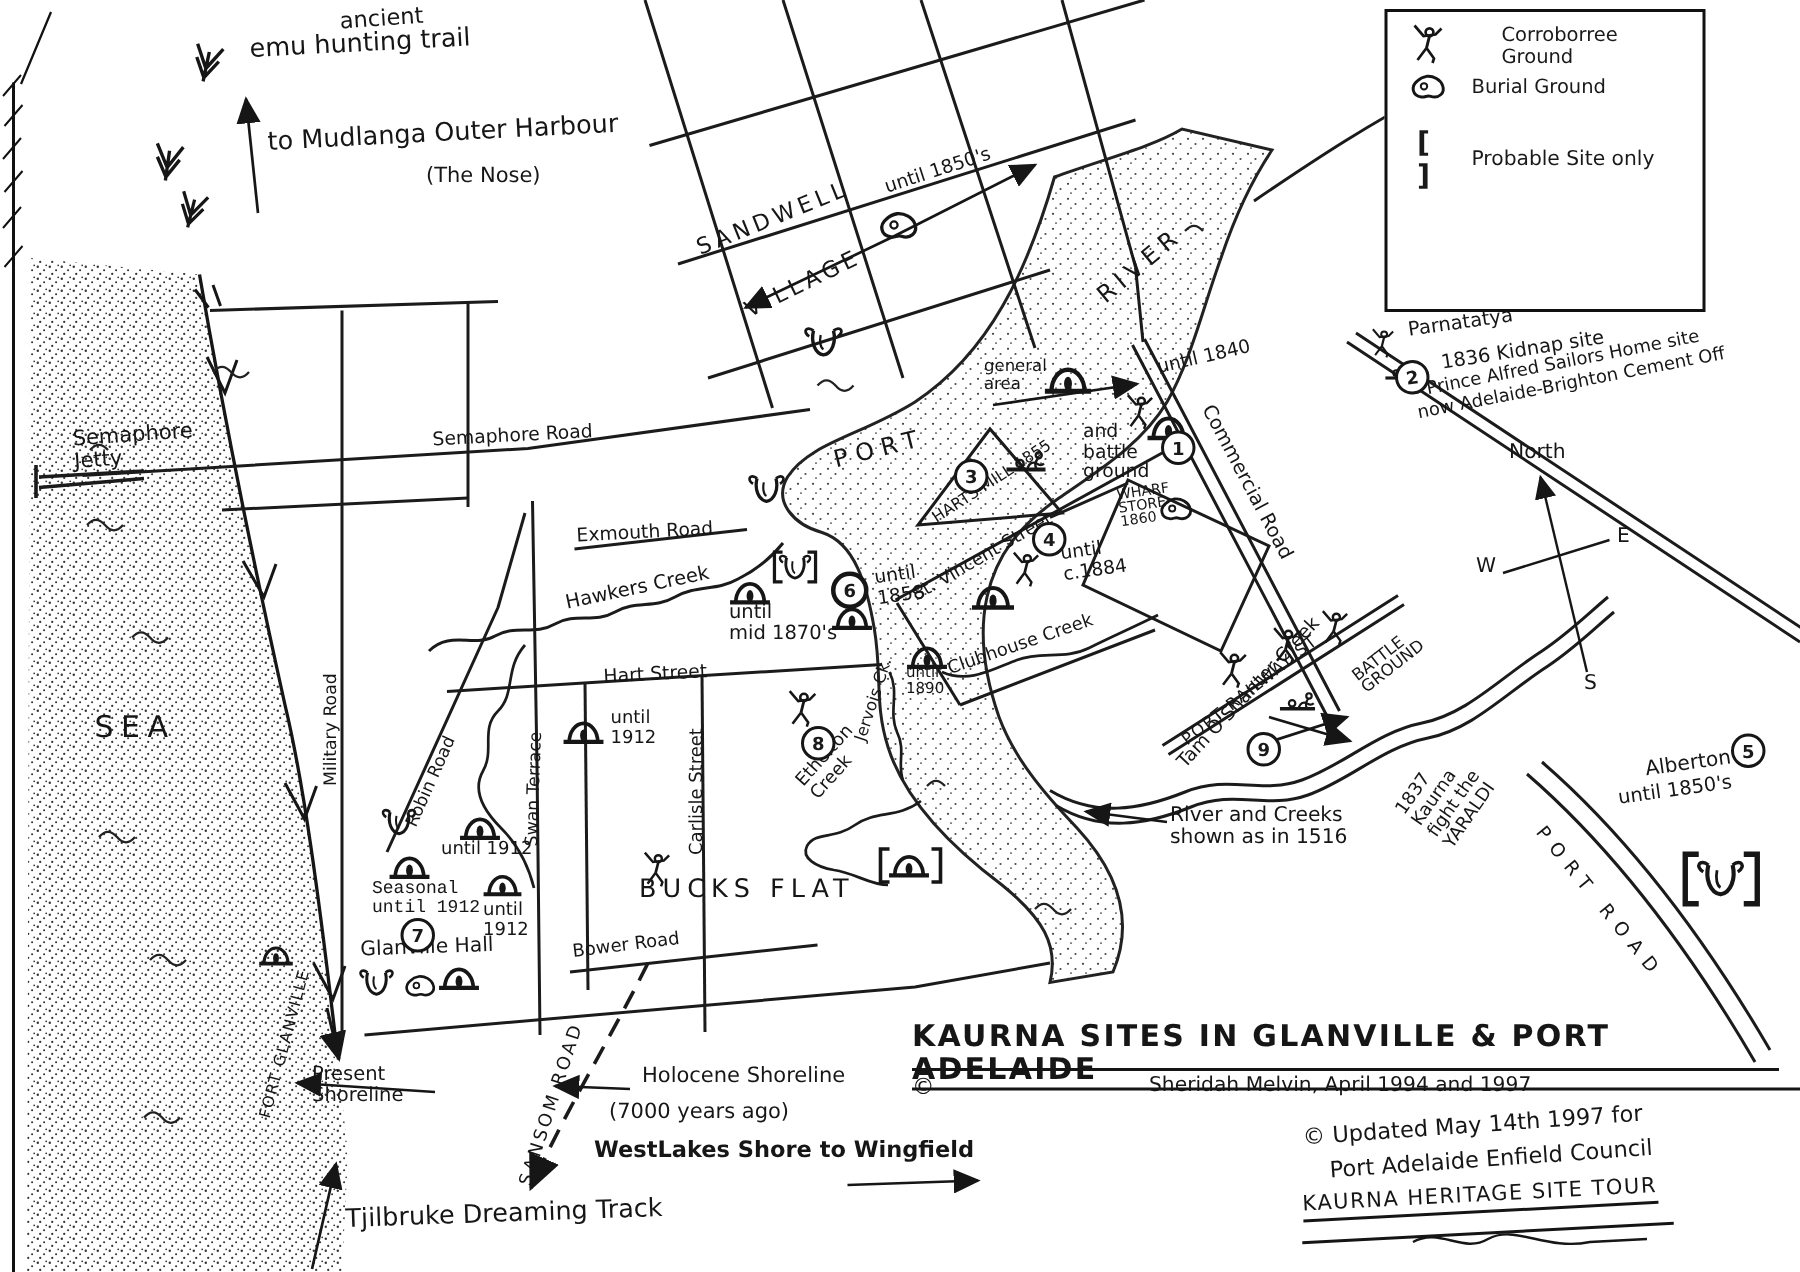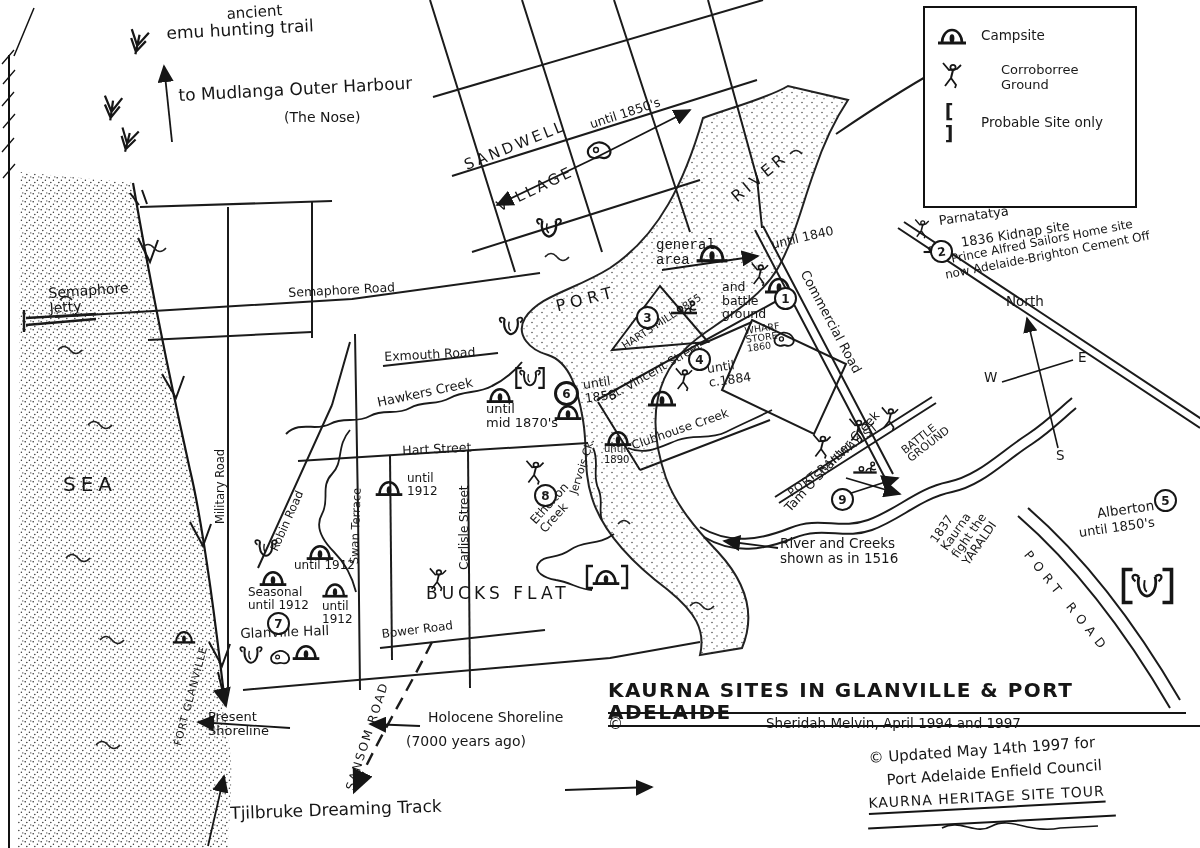--- a/index.html
+++ b/index.html
@@ -226,51 +226,51 @@
     <use href="#sym-well" transform="translate(1147,587) scale(1.15)"></use>
     <use href="#sym-brkR" transform="translate(1167,586) scale(1.5)"></use>
   </g>
 
   <g fill="none" stroke="#161616" stroke-width="1.6">
     <path d="M942,828 C960,818 975,836 992,826 C1010,816 1030,834 1060,828 L1098,826"></path>
   </g>
 </svg>
 
 <div class="legend">
-  <div class="lrow" style="padding:6px 0 10px 0;">
-    <svg class="licon" viewBox="-17 -15 34 30">
-          <use href="#sym-camp"></use>
-        </svg>
-    <span class="llabel">Campsite</span>
-  </div>
   <div class="lrow" style="padding:2px 0 0 0;">
     <svg class="licon" viewBox="-17 -15 34 30">
           <use href="#sym-corr"></use>
         </svg>
     <span class="llabel" style="font-size:13px;margin-left:20px;">Corroborree Ground</span>
   </div>
+  <div class="lrow" style="padding:0 0 6px 0;">
+    <svg class="licon" style="height:24px;" viewBox="-17 -13 34 27">
+          <use href="#sym-burial"></use>
+        </svg>
+    <span class="llabel" style="font-size:13px;">Burial Ground</span>
+  </div>
   <div class="lrow" style="padding:8px 0 0 0;">
     <span class="brkTxt">[ ]</span>
     <span class="llabel">Probable Site only</span>
   </div>
 </div>
 
 <div class="lbl" style="left:226px;top:6px;font-size:15px;transform:rotate(-4deg);">ancient</div>
 <div class="lbl" style="left:166px;top:24px;font-size:17px;transform:rotate(-3deg);">emu hunting trail</div>
 <div class="lbl" style="left:178px;top:86px;font-size:17px;transform:rotate(-3deg);">to Mudlanga Outer Harbour</div>
 <div class="lbl" style="left:284px;top:110px;font-size:14px;">(The Nose)</div>
 
 <div class="lbl" style="left:462px;top:158px;font-size:15px;letter-spacing:3px;transform:rotate(-22deg);">SANDWELL</div>
 <div class="lbl" style="left:494px;top:200px;font-size:15px;letter-spacing:3px;transform:rotate(-26deg);">VILLAGE</div>
 <div class="lbl" style="left:588px;top:118px;font-size:12.5px;transform:rotate(-18deg);">until 1850's</div>
 
 <div class="lbl" style="left:554px;top:298px;font-size:16px;letter-spacing:5px;transform:rotate(-14deg);">PORT</div>
 <div class="lbl" style="left:728px;top:192px;font-size:16px;letter-spacing:4px;transform:rotate(-40deg);">RIVER</div>
 
-<div class="lbl" style="left:656px;top:238px;font-size:14px;font-family:Liberation Mono, monospace;">general
+<div class="lbl" style="left:656px;top:238px;font-size:11px;">general
 area</div>
 <div class="lbl" style="left:770px;top:238px;font-size:12.5px;transform:rotate(-13deg);">until 1840</div>
 <div class="lbl" style="left:722px;top:280px;font-size:12.5px;">and
 battle
 ground</div>
 <div class="lbl" style="left:810px;top:268px;font-size:13px;transform:rotate(62deg);">Commercial Road</div>
 
 <div class="lbl" style="left:938px;top:214px;font-size:13px;transform:rotate(-8deg);">Parnatatya</div>
 <div class="lbl" style="left:960px;top:236px;font-size:13px;transform:rotate(-9deg);">1836 Kidnap site</div>
 <div class="lbl" style="left:950px;top:253px;font-size:12px;transform:rotate(-11deg);">Prince Alfred Sailors Home site</div>
@@ -301,37 +301,38 @@
 <div class="lbl" style="left:214px;top:524px;font-size:11.5px;transform:rotate(-90deg);">Military Road</div>
 <div class="lbl" style="left:268px;top:548px;font-size:11.5px;transform:rotate(-66deg);">Robin Road</div>
 <div class="lbl" style="left:288px;top:286px;font-size:12.5px;transform:rotate(-3deg);">Semaphore Road</div>
 <div class="lbl" style="left:48px;top:286px;font-size:14px;transform:rotate(-4deg);">Semaphore
 Jetty</div>
 <div class="lbl" style="left:52px;top:474px;font-size:20px;letter-spacing:5px;margin-left:11px;">SEA</div>
 
 <div class="lbl" style="left:407px;top:472px;font-size:12px;">until
 1912</div>
 <div class="lbl" style="left:294px;top:559px;font-size:12px;">until 1912</div>
-<div class="lbl" style="left:248px;top:586px;font-size:12px;">Seasonal
+<div class="lbl" style="left:248px;top:586px;font-size:12px;font-family:Liberation Mono, monospace;">Seasonal
 until 1912</div>
 <div class="lbl" style="left:322px;top:600px;font-size:12px;">until
 1912</div>
 <div class="lbl" style="left:240px;top:626px;font-size:13.5px;transform:rotate(-2deg);">Glanville Hall</div>
 <div class="lbl" style="left:458px;top:570px;font-size:12px;transform:rotate(-90deg);">Carlisle Street</div>
 <div class="lbl" style="left:426px;top:584px;font-size:17px;letter-spacing:4px;">BUCKS FLAT</div>
 <div class="lbl" style="left:528px;top:518px;font-size:12px;transform:rotate(-48deg);">Ethelton
 Creek</div>
 <div class="lbl" style="left:568px;top:492px;font-size:11px;transform:rotate(-72deg);">Jervois Ck.</div>
 <div class="lbl" style="left:604px;top:444px;font-size:10px;">until.
 1890</div>
 <div class="lbl" style="left:381px;top:628px;font-size:12px;transform:rotate(-7deg);">Bower Road</div>
 
 <div class="lbl" style="left:344px;top:788px;font-size:12px;letter-spacing:2px;transform:rotate(-72deg);">SANSOM ROAD</div>
 <div class="lbl" style="left:428px;top:710px;font-size:14px;">Holocene Shoreline</div>
 <div class="lbl" style="left:406px;top:734px;font-size:14px;">(7000 years ago)</div>
+<div class="lbl" style="left:396px;top:758px;font-size:15px;font-weight:600;"><span>WestLakes Shore to </span><span>Wingfield</span></div>
 <div class="lbl" style="left:230px;top:804px;font-size:17px;transform:rotate(-2deg);">Tjilbruke Dreaming Track</div>
 <div class="lbl" style="left:172px;top:744px;font-size:10.5px;letter-spacing:1px;transform:rotate(-75deg);">FORT GLANVILLE</div>
 <div class="lbl" style="left:208px;top:710px;font-size:13px;">Present
 Shoreline</div>
 
 <div class="lbl" style="left:782px;top:505px;font-size:12.5px;transform:rotate(-47deg);">Tam O'Shanter Creek</div>
 <div class="lbl" style="left:786px;top:490px;font-size:11px;letter-spacing:1px;transform:rotate(-38deg);">PORT RAILWAY ST</div>
 <div class="lbl" style="left:900px;top:448px;font-size:11px;line-height:0.95;transform:rotate(-38deg);">BATTLE
 GROUND</div>
 <div class="lbl" style="left:928px;top:538px;font-size:12px;transform:rotate(-55deg);">1837

